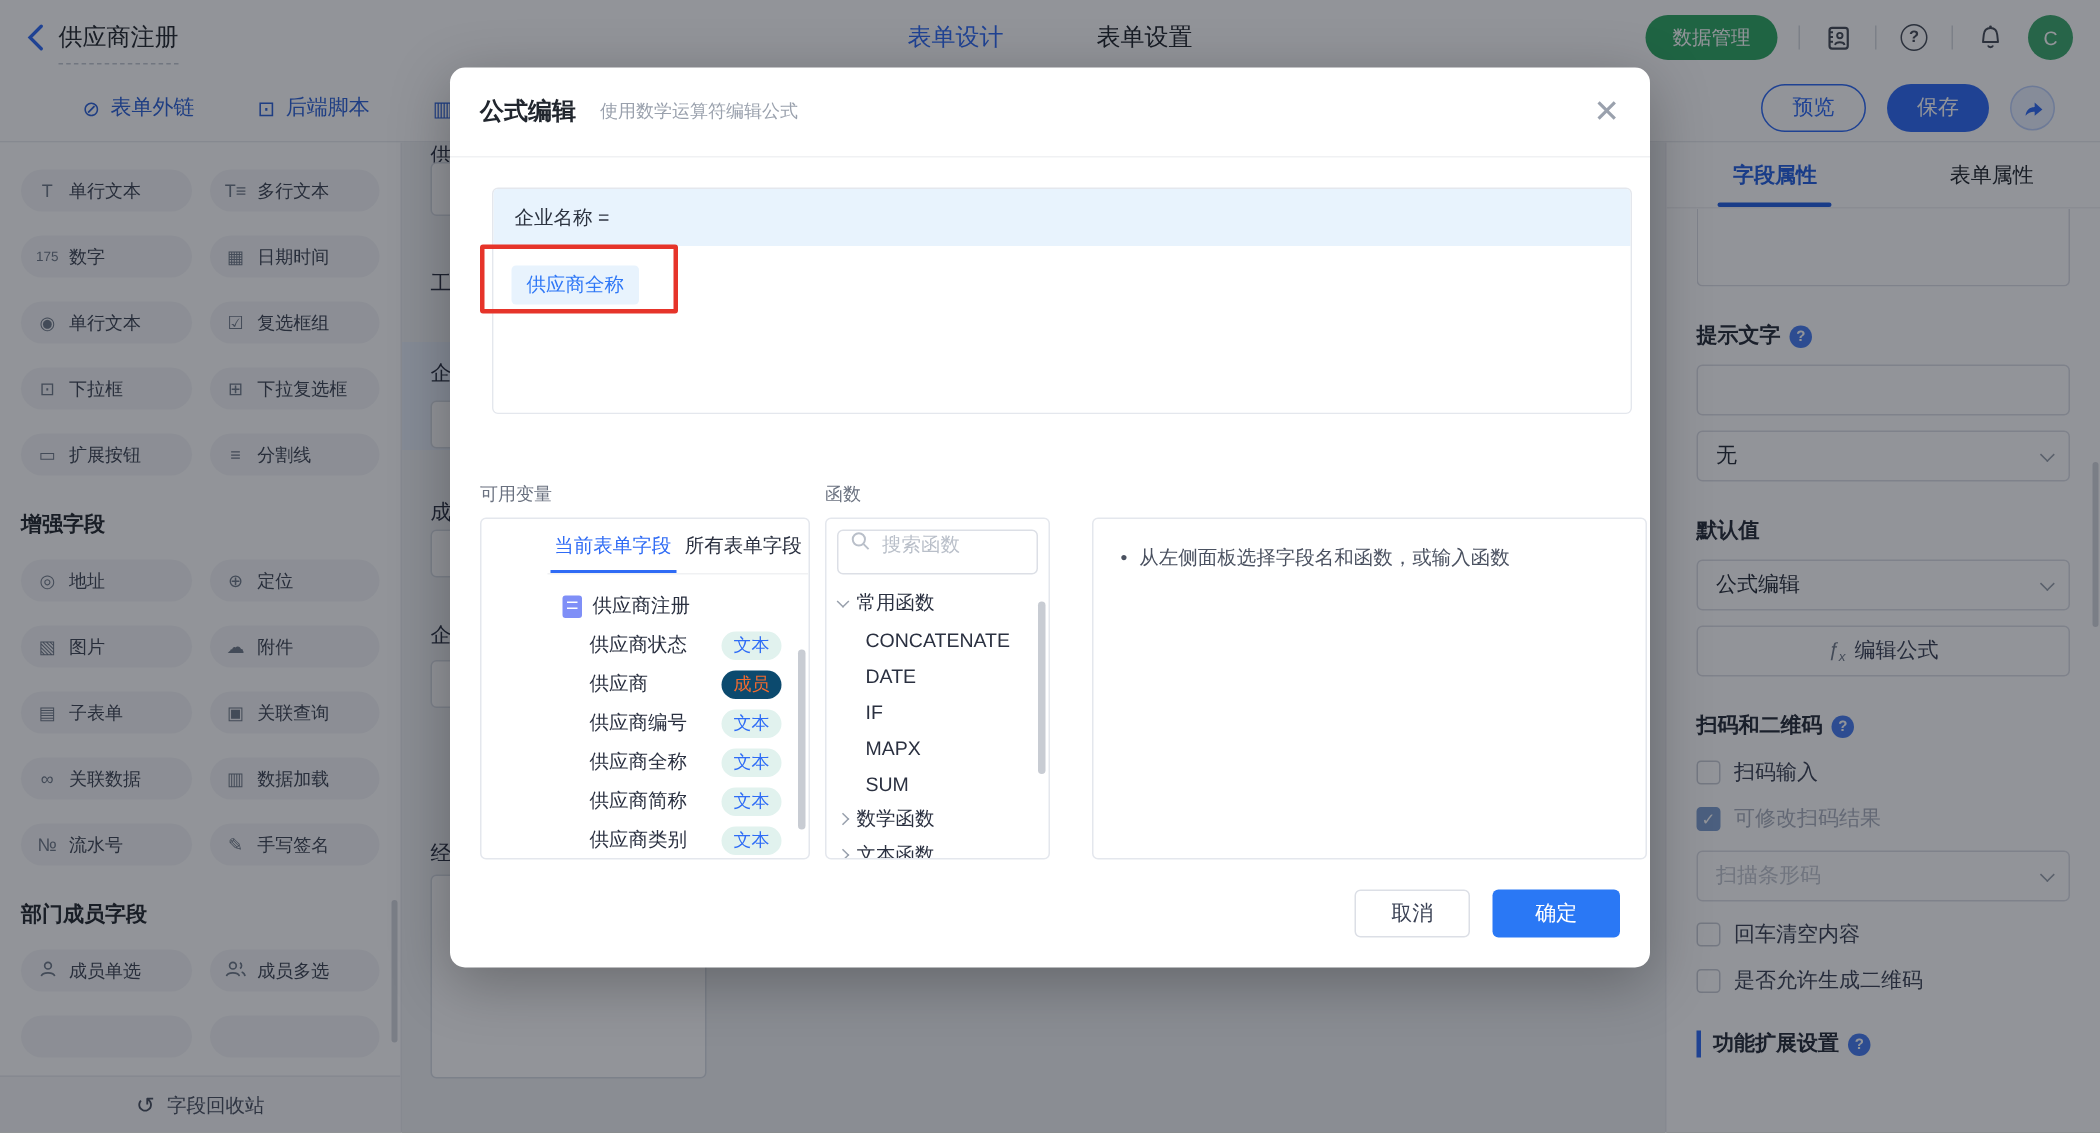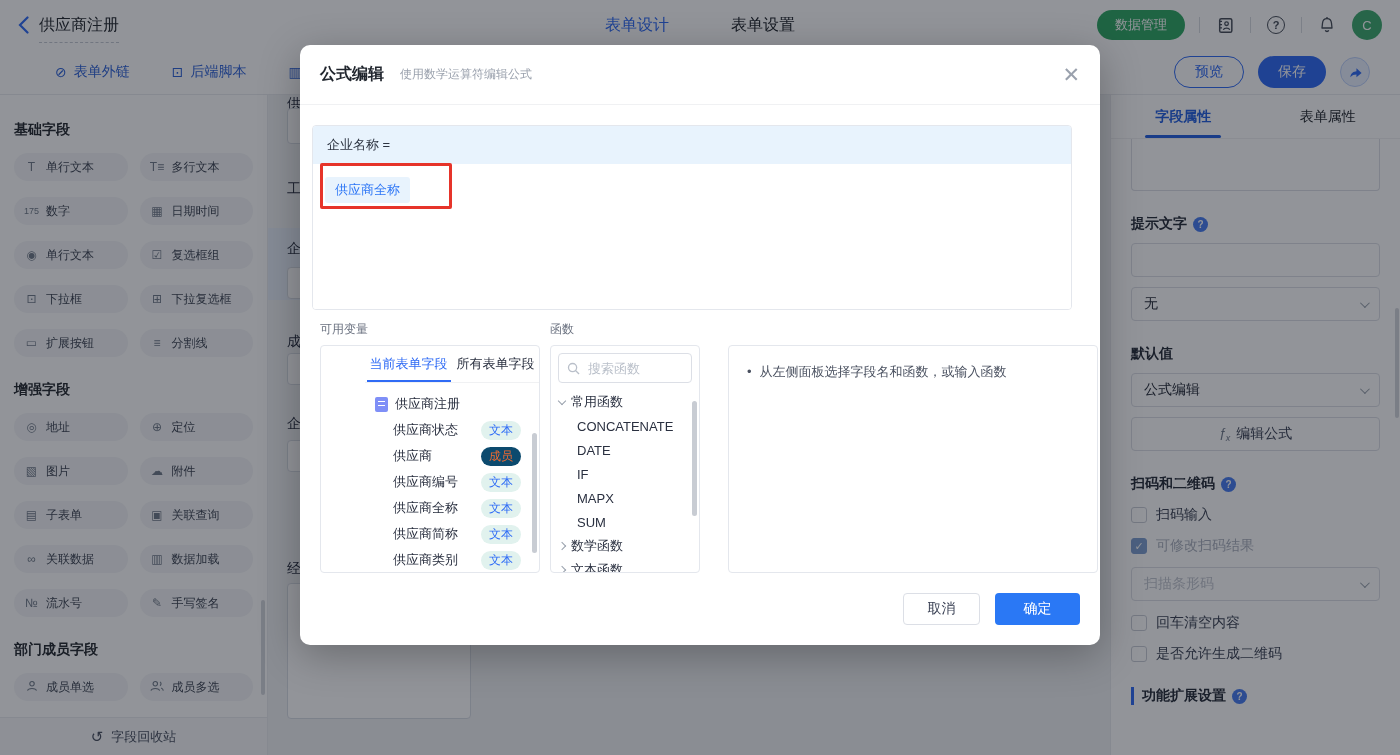--- a/index.html
+++ b/index.html
@@ -71,21 +71,21 @@
   .rs-section{margin-top:24px;font-size:14px;font-weight:bold;color:#262c38;display:flex;align-items:center;gap:6px;border-left:3px solid #2f6bf5;padding-left:8px;}
   .rs-scroll{position:absolute;right:1px;top:213px;width:4px;height:110px;border-radius:2px;background:#d4d7dd;}
 
   
   .overlay{position:absolute;inset:0;background:rgba(13,18,28,0.45);z-index:10;}
   .modal{position:absolute;left:300px;top:45px;width:800px;height:600px;background:#fff;border-radius:10px;z-index:20;box-shadow:0 10px 40px rgba(0,0,0,.28);}
   .m-header{height:60px;display:flex;align-items:center;padding:0 20px;border-bottom:1px solid #f0f1f3;}
   .m-title{font-size:16px;font-weight:bold;color:#21262e;}
   .m-subtitle{margin-left:16px;font-size:12px;color:#9aa1ad;}
   .m-close{margin-left:auto;font-size:21px;color:#9aa1ad;cursor:pointer;line-height:1;}
-  .m-formula{position:absolute;left:12px;top:80px;width:760px;height:185px;border:1px solid #e4e7ed;border-radius:4px;overflow:hidden;}
+  .m-formula{position:absolute;left:28px;top:80px;width:760px;height:151px;border:1px solid #e4e7ed;border-radius:4px;overflow:hidden;}
   .m-formula-head{height:38px;background:#e8f3fd;display:flex;align-items:center;padding:0 14px;font-size:13px;color:#2c3340;}
   .m-formula-body{position:relative;height:147px;background:#fff;}
   .chip{display:inline-block;background:#e8f3fd;color:#2e77f6;font-size:13px;padding:4px 10px;border-radius:3px;}
   .m-chip{position:absolute;left:12px;top:13px;cursor:pointer;}
   .red-annotation{position:absolute;left:20px;top:118px;width:132px;height:46px;border:3px solid #e6342a;border-radius:2px;z-index:6;pointer-events:none;}
   .m-col-label{position:absolute;top:276px;font-size:12px;color:#6b7280;}
   .m-box{position:absolute;top:300px;height:228px;border:1px solid #e4e7ed;border-radius:4px;background:#fff;overflow:hidden;}
   .m-vars{left:20px;width:220px;padding-left:44px;}
   .m-fns{left:250px;width:150px;}
   .m-info{left:428px;width:370px;padding:16px 18px;font-size:13px;color:#4a5160;}
@@ -95,21 +95,21 @@
   .v-tab.active::after{content:"";position:absolute;left:50%;transform:translateX(-50%);bottom:0;width:84px;height:2px;background:#2f6bf5;}
   .v-tree{padding:8px 0 0 0;}
   .v-root{height:26px;display:flex;align-items:center;gap:7px;padding-left:10px;font-size:13px;color:#2a3040;cursor:pointer;}
   .doc-ic{width:13px;height:15px;background:#7f8ff7;border-radius:2px;position:relative;flex:none;}
   .doc-ic::before,.doc-ic::after{content:"";position:absolute;left:3px;right:3px;height:1.6px;background:#fff;}
   .doc-ic::before{top:4px;} .doc-ic::after{top:8px;}
   .v-row{height:26px;display:flex;align-items:center;padding-left:28px;padding-right:18px;font-size:13px;color:#2a3040;cursor:pointer;}
   .badge{margin-left:auto;font-size:12px;padding:1px 8px;border-radius:10px;background:#e1f2ee;color:#2e6cf6;}
   .badge.member{background:#0c4a6e;color:#f26a2e;}
   .v-scroll{position:absolute;right:2px;top:87px;width:5px;height:120px;border-radius:3px;background:#c8ccd3;}
-  .fn-search{margin:7px;height:30px;border:1px solid #dcdfe6;border-radius:4px;display:flex;align-items:center;gap:6px;padding:0 8px;}
+  .fn-search{margin:7px;height:30px;border:1px solid #dcdfe6;border-radius:4px;display:flex;align-items:flex-start;gap:6px;padding:0 8px;}
   .fn-search input{border:none;outline:none;width:90px;font-size:13px;color:#2a3040;font-family:inherit;background:transparent;}
   .fn-search input::placeholder{color:#b9bfc9;}
   .fn-group{height:24px;display:flex;align-items:center;gap:6px;padding-left:8px;font-size:13px;color:#2a3040;cursor:pointer;}
   .tree-caret{width:6px;height:6px;border-right:1.4px solid #98a0ac;border-bottom:1.4px solid #98a0ac;flex:none;}
   .tree-caret.open{transform:rotate(45deg);margin-top:-3px;}
   .tree-caret.closed{transform:rotate(-45deg);}
   .fn-item{height:24px;display:flex;align-items:center;padding-left:26px;font-size:13px;color:#2a3040;cursor:pointer;}
   .fn-scroll{position:absolute;right:2px;top:55px;width:5px;height:115px;border-radius:3px;background:#c8ccd3;}
   .tip-line{display:flex;gap:8px;line-height:19px;margin-bottom:13px;}
   .tip-line::before{content:"•";color:#4a5160;}
@@ -183,21 +183,20 @@
       <span class="share-circle">
         <svg width="15" height="14" viewBox="0 0 16 14">
             <path d="M2.5 12.5c.4-4.6 3.6-6.1 6.5-6.3V3L14.5 8 9 12.5V9.7C6.5 9.7 4.3 10.5 2.5 12.5Z" fill="#2f6bf5"></path>
           </svg>
       </span>
     </div>
   </div>
 
   <aside class="left-sidebar">
     <div class="ls-inner">
-      <div class="ls-section-title">基础字段</div>
       <div class="ls-grid">
         <div class="pill">
             <span class="glyph">T</span>
             <span>单行文本</span>
           </div>
         <div class="pill">
             <span class="glyph">T≡</span>
             <span>多行文本</span>
           </div>
         <div class="pill">

